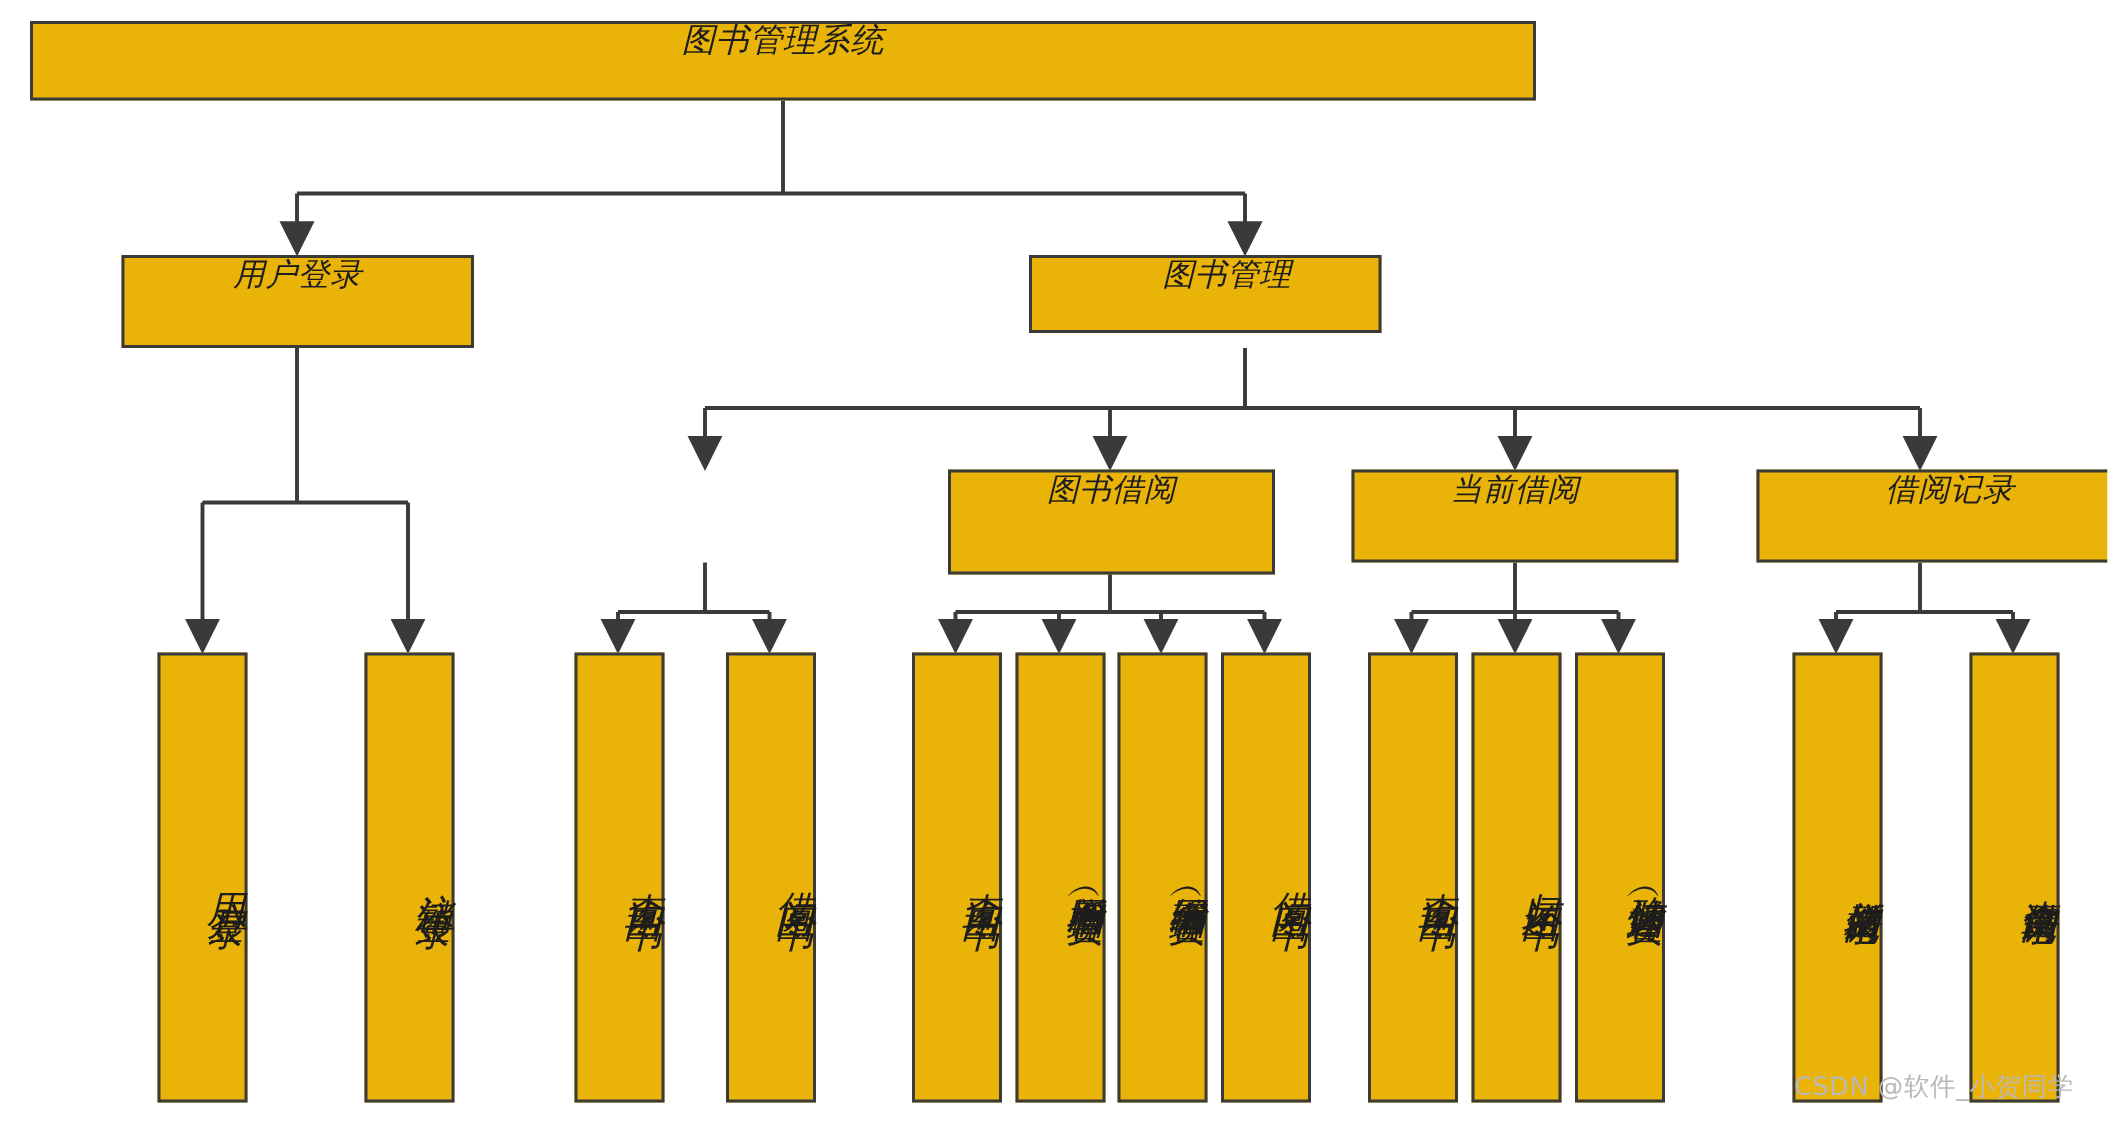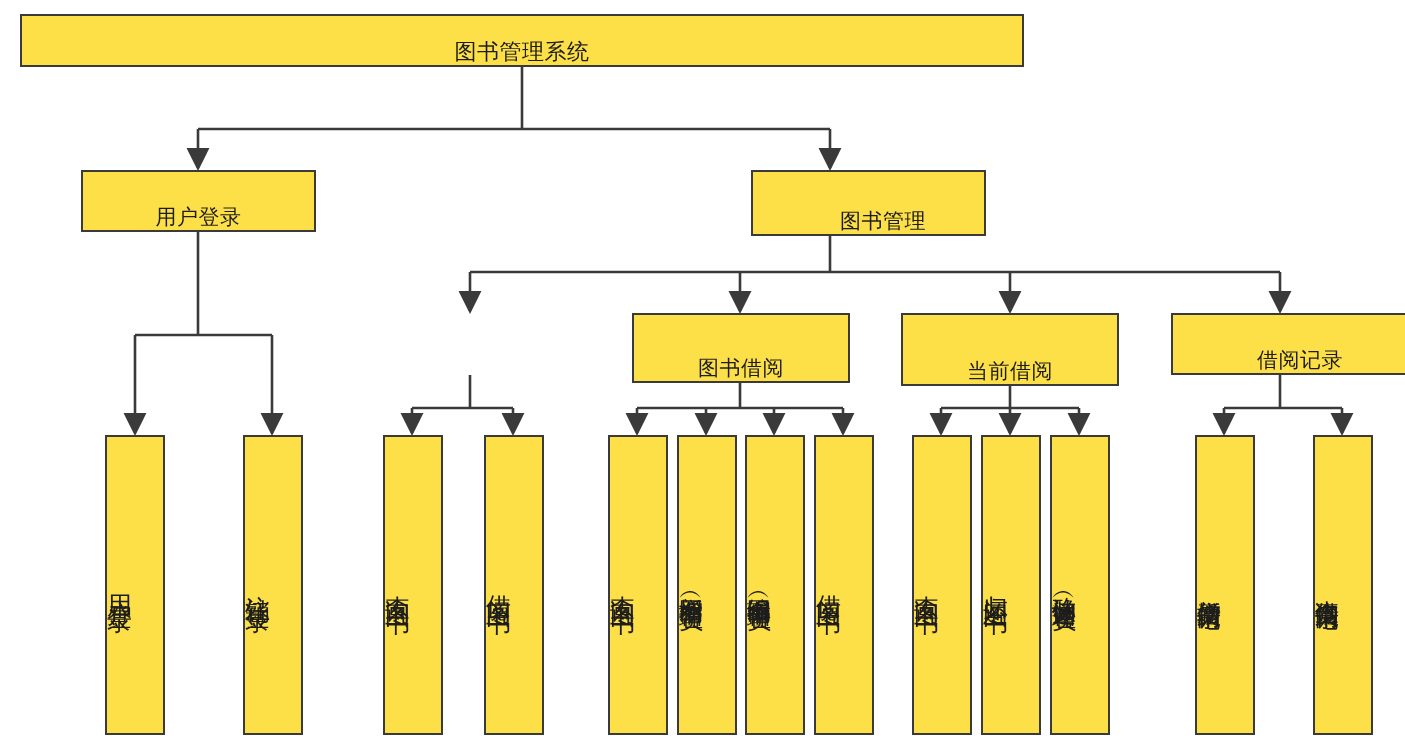--- a/index.html
+++ b/index.html
@@ -17,28 +17,29 @@
   #wires{
     position:absolute;
     left:0; top:0;
     width:1405px;
     height:747px;
     pointer-events:none;
   }
   .node{
     position:absolute;
     box-sizing:border-box;
-    background:#fde047;
+    background:#eab308;
     border:2px solid #3a3a3a;
     display:flex;
-    align-items:flex-end;
+    align-items:flex-start;
     justify-content:center;
     text-align:center;
     color:#1d1d1d;
     z-index:2;
+    font-style:italic;
   }
   .node .lbl{
     display:block;
     line-height:1.12;
     letter-spacing:0.5px;
   }
   
   .node.h .lbl{
     font-size:21px;
     white-space:nowrap;
@@ -129,28 +130,28 @@
     </g>
   </svg>
 
   <div class="node h root" style="left:20px;top:14px;width:1004px;height:53px;">
     <span class="lbl">图书管理系统</span>
   </div>
 
   <div class="node h" style="left:81px;top:170px;width:235px;height:62px;">
     <span class="lbl">用户登录</span>
   </div>
-  <div class="node h" style="left:751px;top:170px;width:235px;height:66px;padding-left:29px;">
+  <div class="node h" style="left:686px;top:170px;width:235px;height:52px;padding-left:29px;">
     <span class="lbl">图书管理</span>
   </div>
 
   <div class="node h" style="left:632px;top:313px;width:218px;height:70px;">
     <span class="lbl">图书借阅</span>
   </div>
-  <div class="node h" style="left:901px;top:313px;width:218px;height:73px;">
+  <div class="node h" style="left:901px;top:313px;width:218px;height:62px;">
     <span class="lbl">当前借阅</span>
   </div>
   <div class="node h" style="left:1171px;top:313px;width:258px;height:62px;">
     <span class="lbl">借阅记录</span>
   </div>
 
   <div class="node v" style="left:105px;top:435px;width:60px;height:300px;">
     <span class="lbl">用户登录</span>
   </div>
   <div class="node v" style="left:243px;top:435px;width:60px;height:300px;">
@@ -187,13 +188,14 @@
     <span class="lbl">确认归还（管理员）</span>
   </div>
 
   <div class="node v tight" style="left:1195px;top:435px;width:60px;height:300px;">
     <span class="lbl">新增借阅记录</span>
   </div>
   <div class="node v tight" style="left:1313px;top:435px;width:60px;height:300px;">
     <span class="lbl">查询借阅记录</span>
   </div>
 
+  <div id="watermark">CSDN @软件_小贺同学</div>
 </div>
 
 </body></html>

